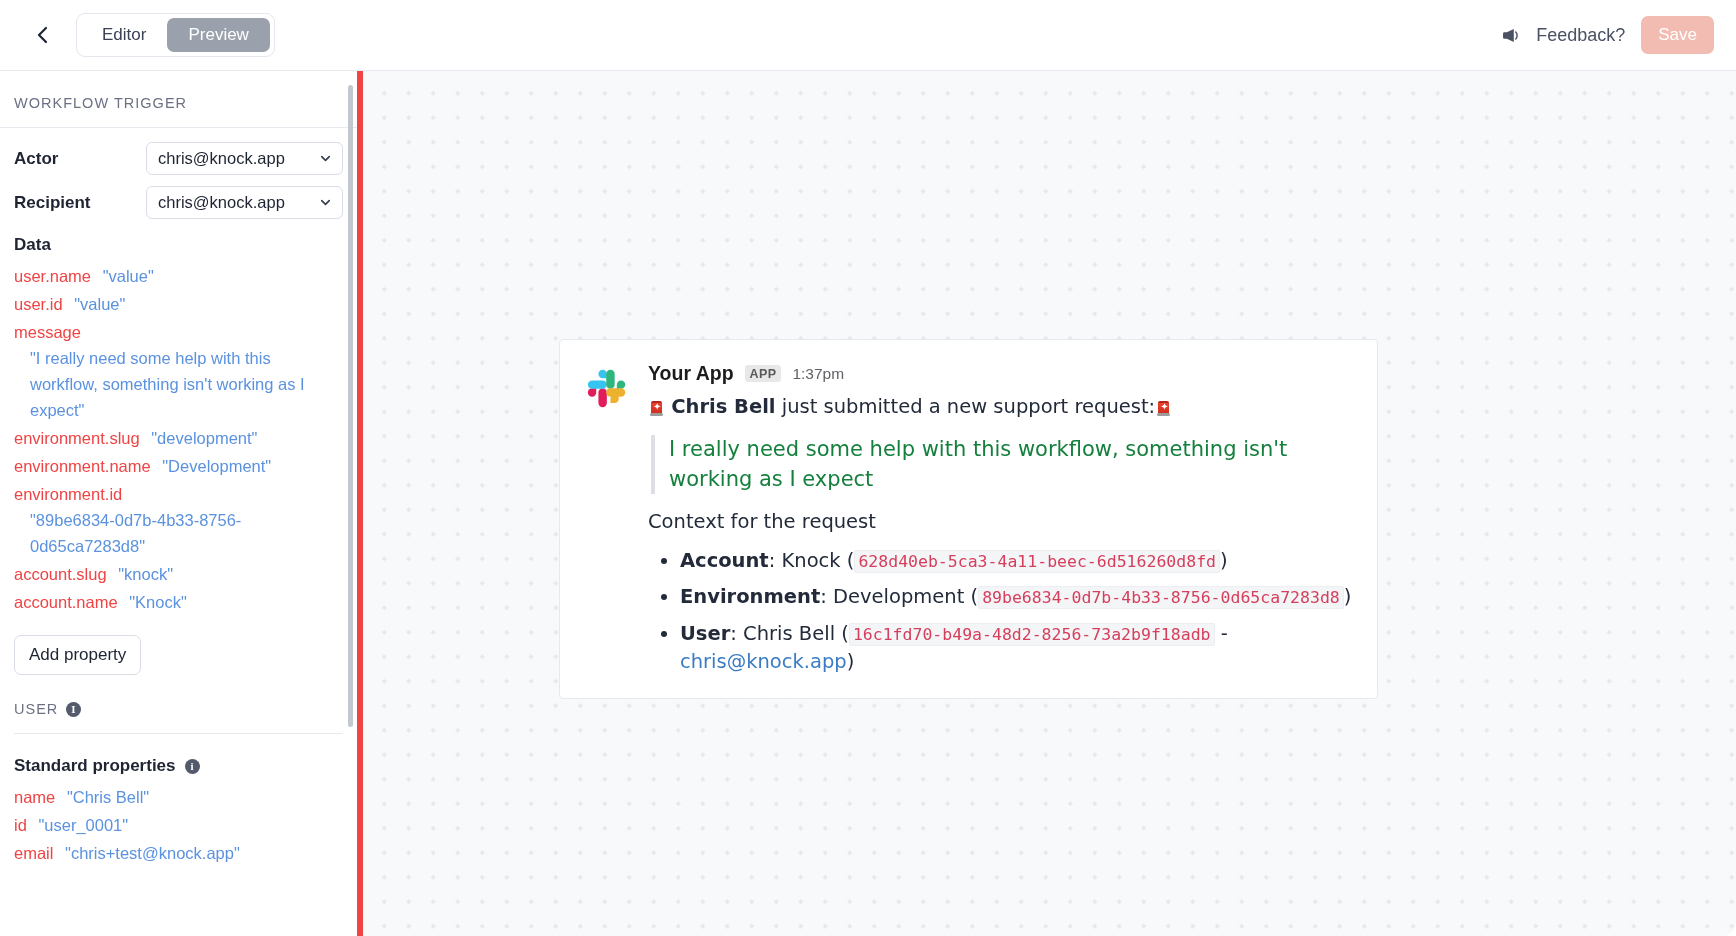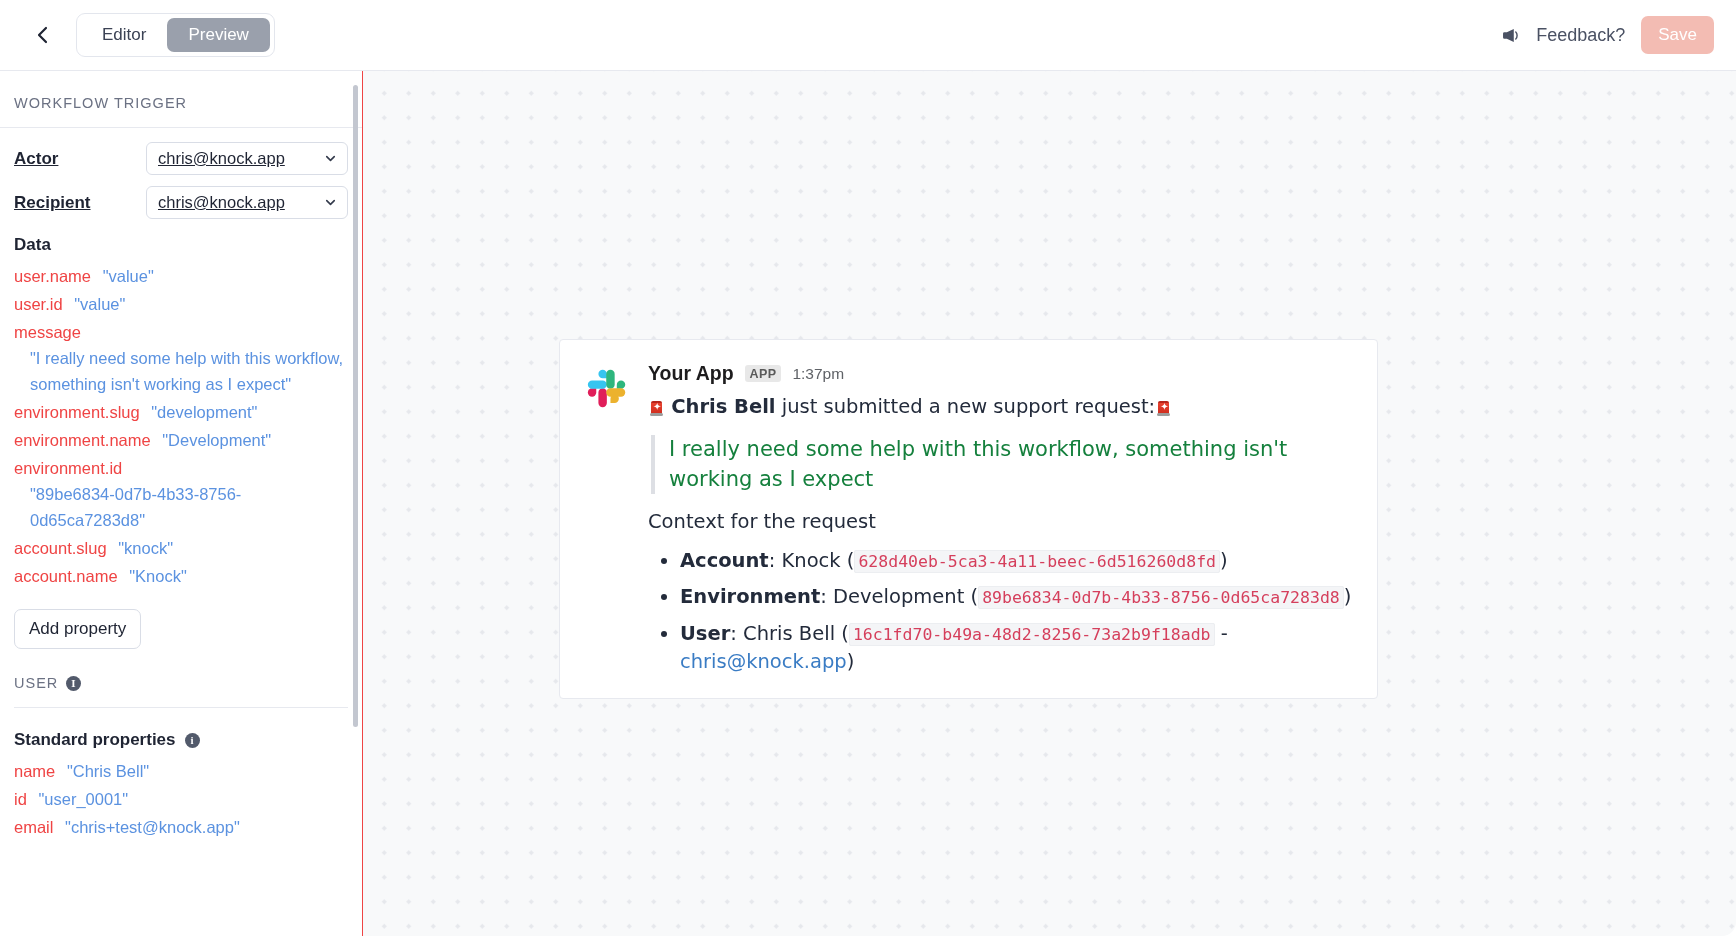--- a/index.html
+++ b/index.html
@@ -87,21 +87,21 @@
   }
 
   
   .body { flex: 1; display: flex; min-height: 0; position: relative; }
 
   
   .sidebar {
     width: 363px;
     flex: 0 0 363px;
     background: #ffffff;
-    border-right: 1px solid #ef4444;
+    border-right: 6px solid #ef4444;
     position: relative;
     overflow: hidden;
   }
   .sb-scroll {
     position: absolute;
     inset: 0;
     overflow: hidden;
     padding-bottom: 0;
   }
   .sb-section-head {
@@ -120,21 +120,20 @@
     background: #525a6b; color: #fff;
     font-size: 11px; font-weight: bold;
     display: inline-flex; align-items: center; justify-content: center;
     font-family: "Liberation Serif", serif;
     flex: 0 0 15px;
   }
   .sb-body { padding: 14px 14px 0 14px; }
   .field-row {
     display: flex; align-items: center;
     margin-bottom: 11px;
-    text-decoration: underline;
   }
   .field-label {
     font-size: 17px; font-weight: bold; color: #1f2433;
     width: 132px; flex: 0 0 132px;
   }
   .select {
     flex: 1;
     height: 33px;
     border: 1px solid #d9dde6;
     border-radius: 6px;

